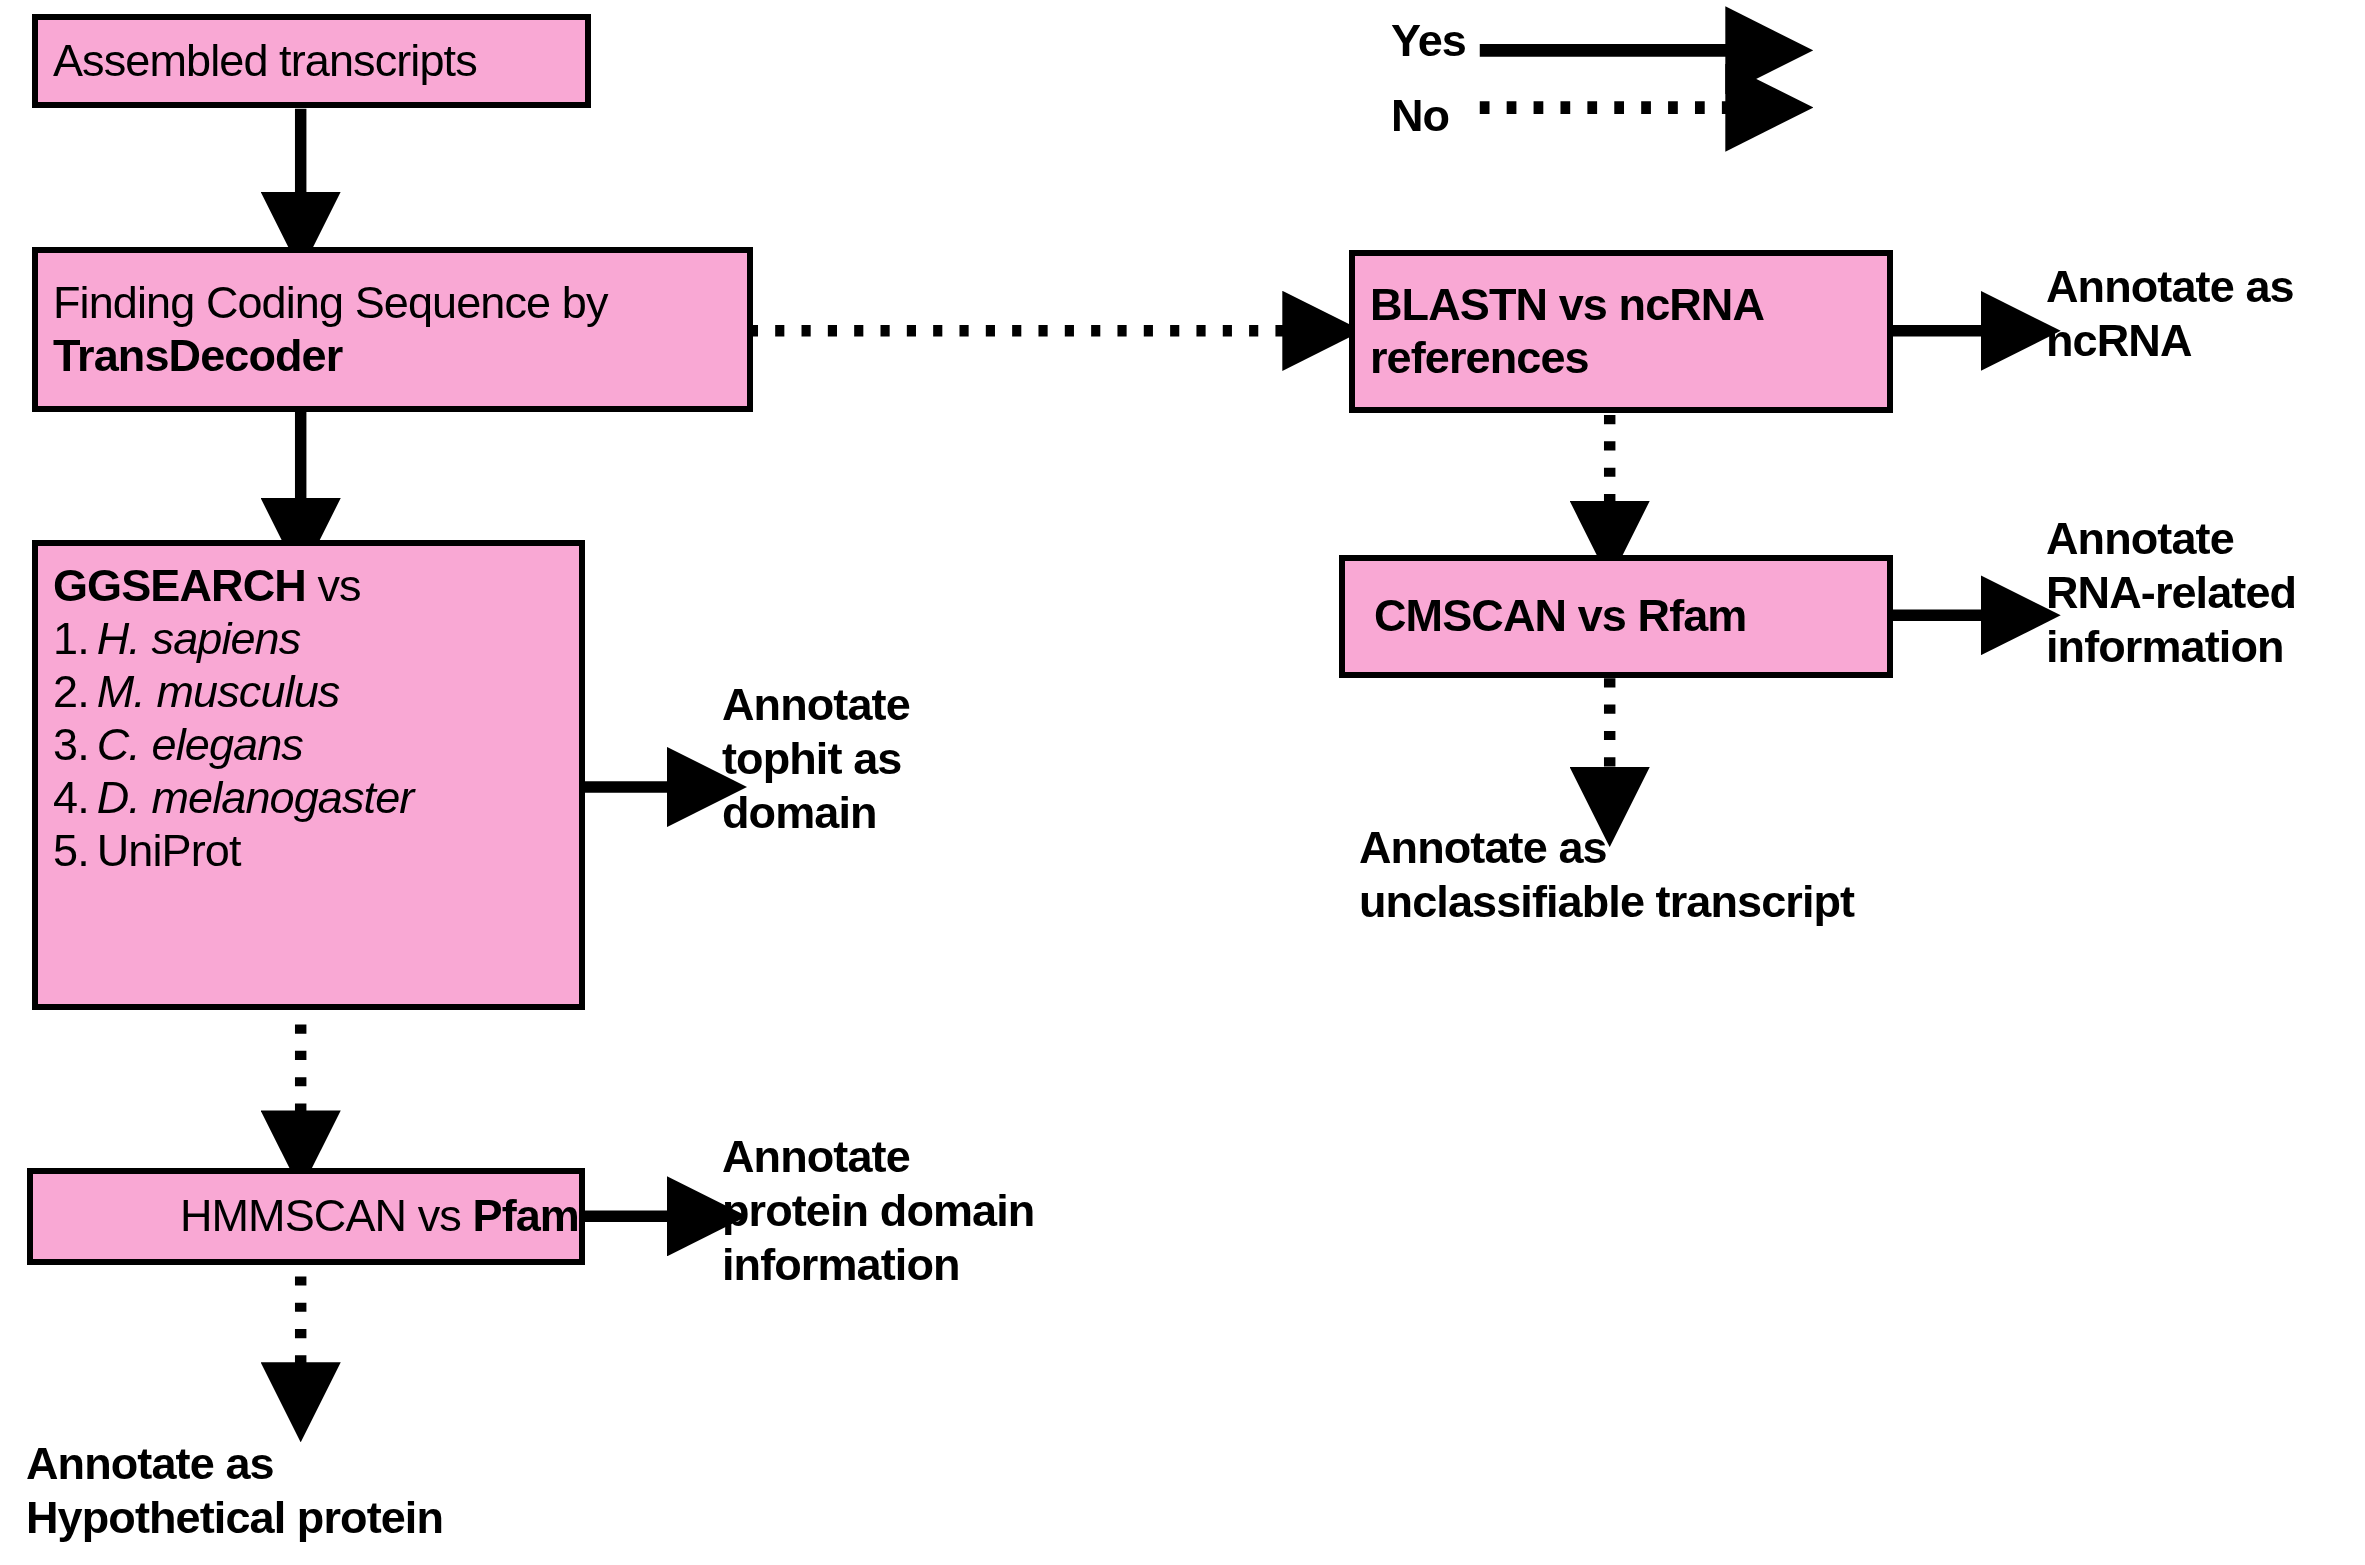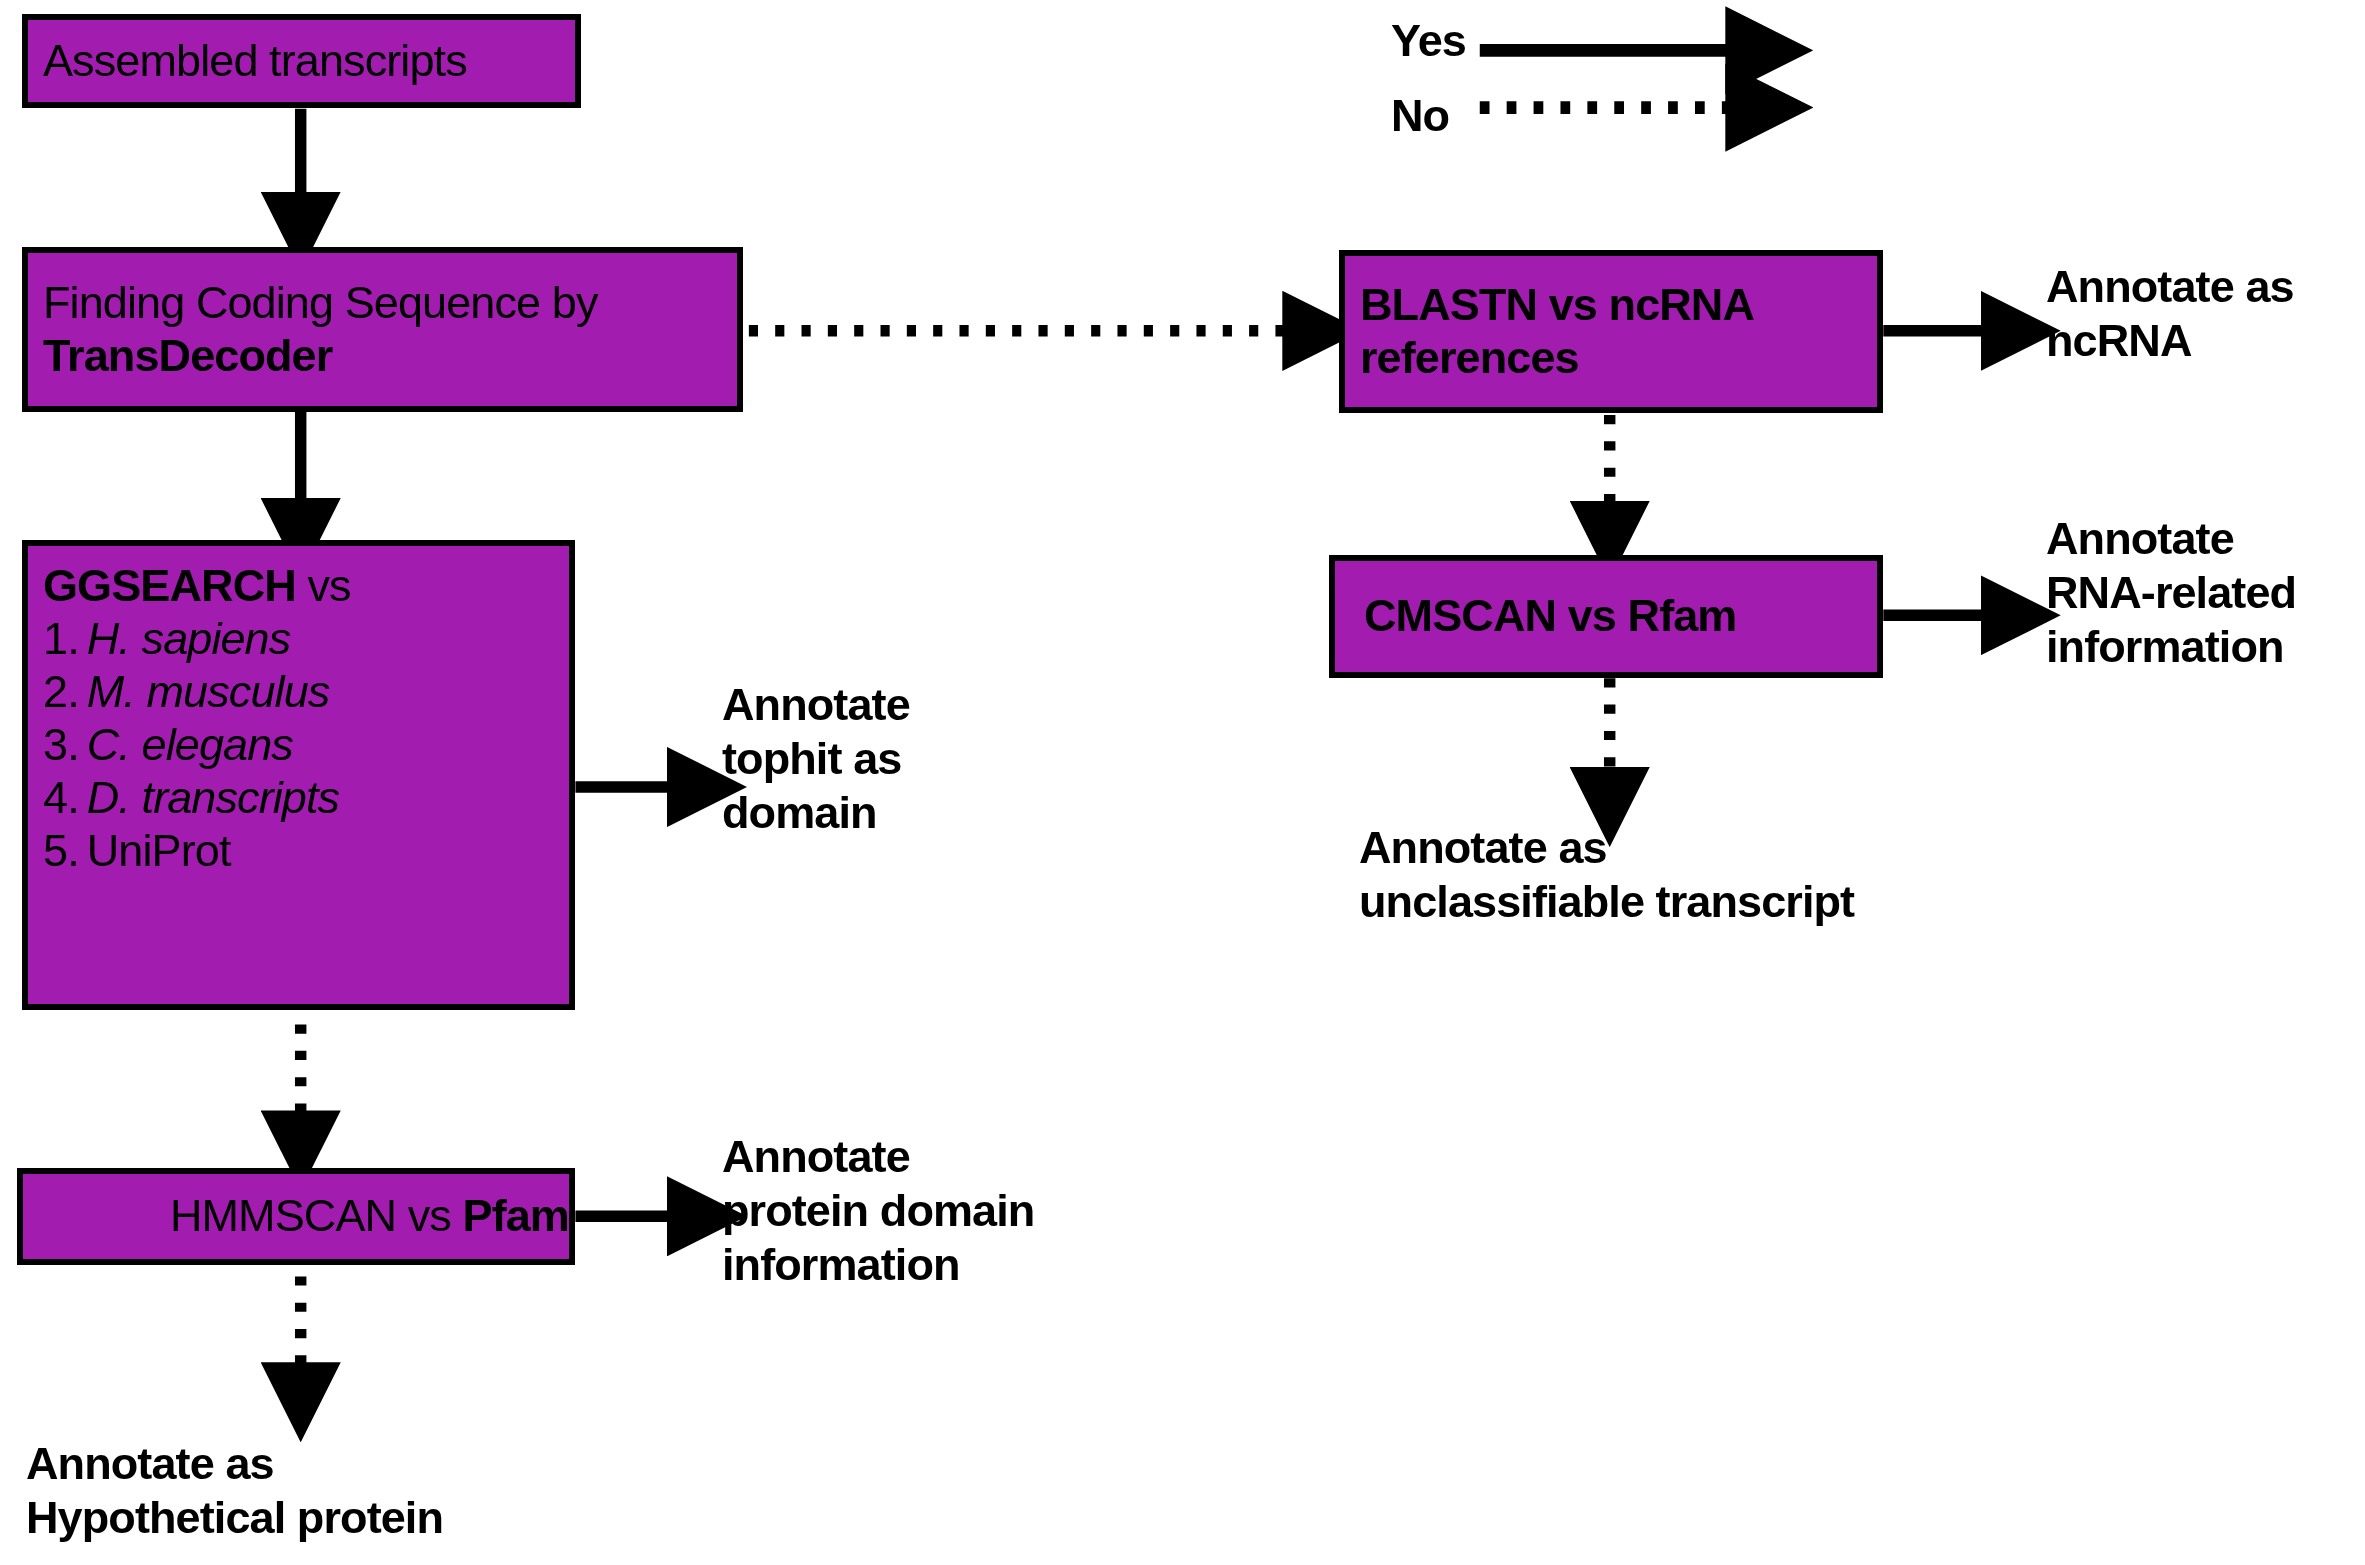--- a/index.html
+++ b/index.html
@@ -8,24 +8,25 @@
     font-family:"Liberation Sans","DejaVu Sans",sans-serif;
     color:#000000;
   }
   #stage{position:absolute;left:0;top:0;width:2366px;height:1566px;}
   svg#wires{position:absolute;left:0;top:0;width:2366px;height:1566px;}
 
   .node{
     position:absolute;
     box-sizing:border-box;
     border:6.3px solid #000;
-    background:#a21caf;
+    background:#f9a8d4;
     display:flex;
     flex-direction:column;
     justify-content:center;
+    margin-left:10px;
   }
   .node .ln{
     display:block;
     white-space:nowrap;
     font-size:45px;
     line-height:1.16;
     letter-spacing:-0.9px;
     padding-left:15px;
   }
   .b{font-weight:700;}
@@ -138,21 +139,21 @@
     <div class="listrow">
       <span class="num">2.</span>
       <span class="r it">M. musculus</span>
     </div>
     <div class="listrow">
       <span class="num">3.</span>
       <span class="r it">C. elegans</span>
     </div>
     <div class="listrow">
       <span class="num">4.</span>
-      <span class="r it">D. transcripts</span>
+      <span class="r it">D. melanogaster</span>
     </div>
     <div class="listrow">
       <span class="num">5.</span>
       <span class="r">UniProt</span>
     </div>
   </div>
 
   <div class="node" style="left:17px;top:1168px;width:558px;height:97px;text-align:right;">
     <span class="ln">
       <span class="r">HMMSCAN</span><span class="r"> vs </span><span class="b">Pfam</span>

